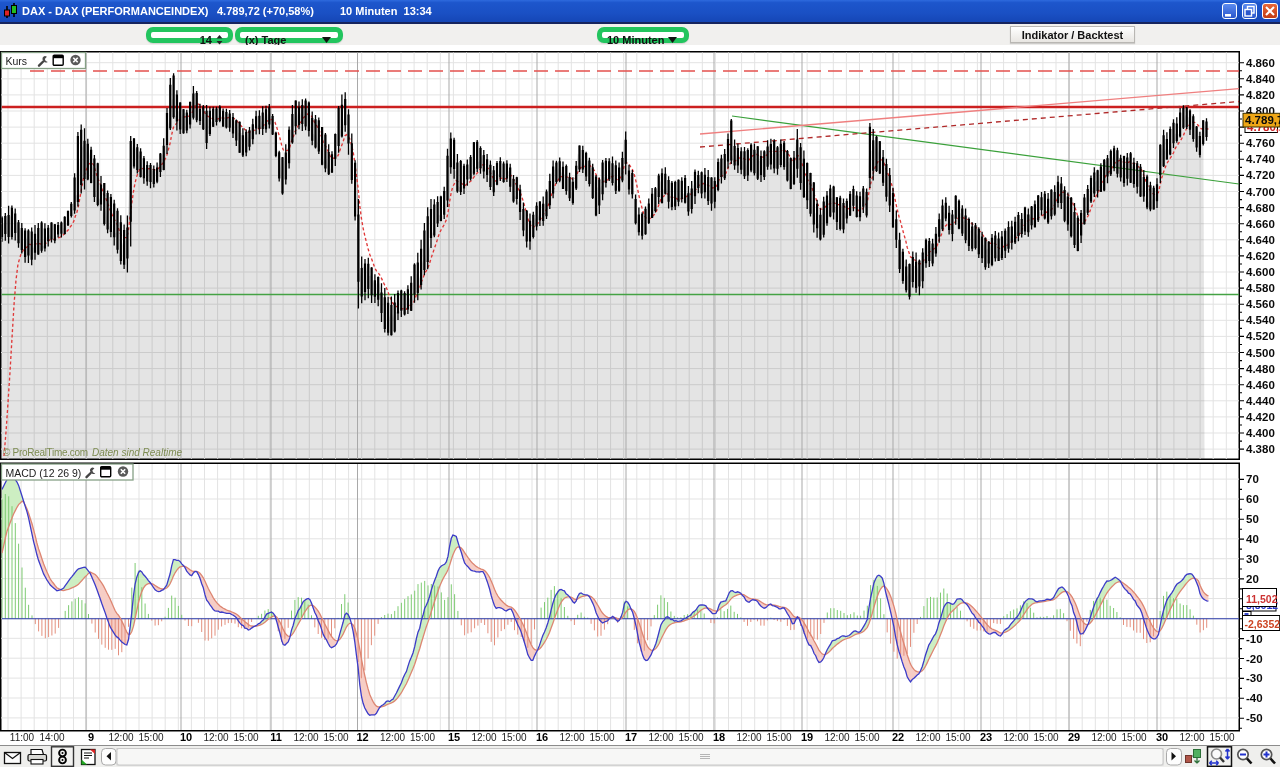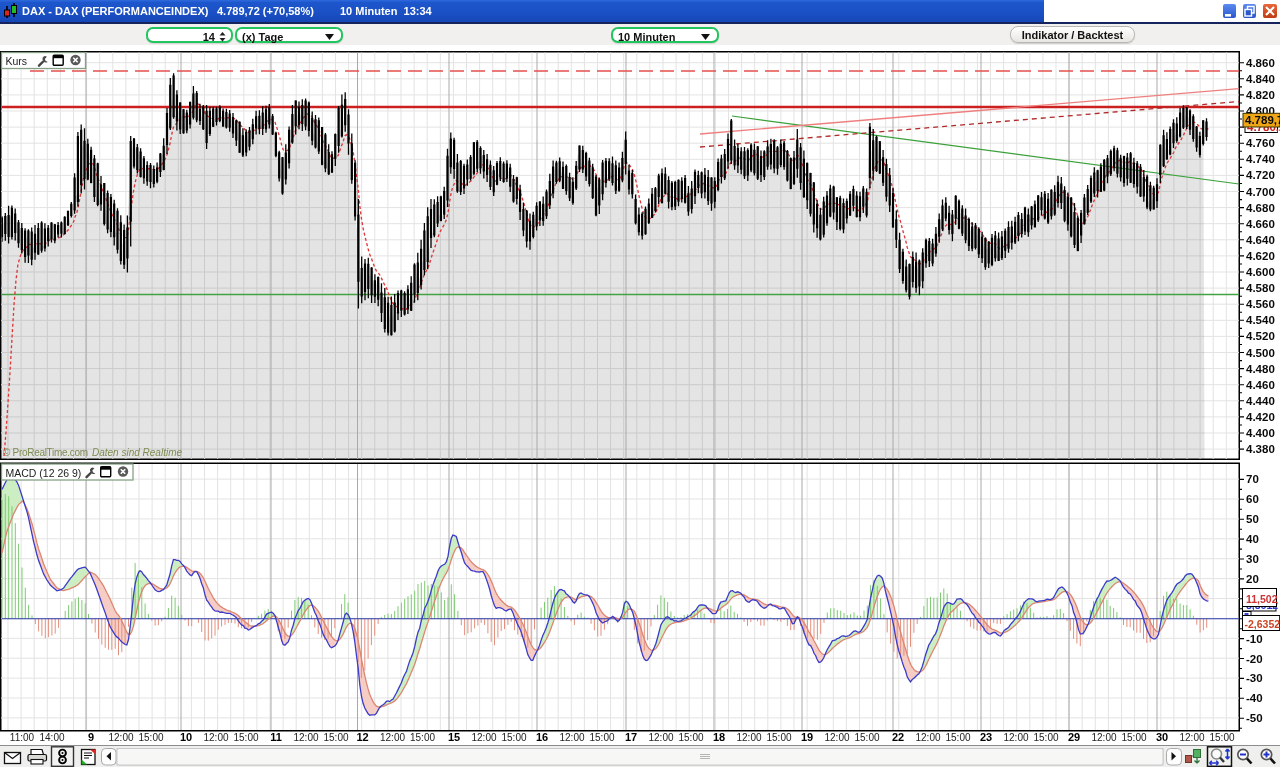--- a/index.html
+++ b/index.html
@@ -1,21 +1,21 @@
 <!DOCTYPE html>
 <html><head><meta charset="utf-8"><style>
 *{margin:0;padding:0;box-sizing:border-box}
 body{width:1280px;height:767px;position:relative;font-family:"Liberation Sans",sans-serif;background:#fff;overflow:hidden}
-.titlebar{position:absolute;top:0;left:0;width:1044px;height:22px;background:linear-gradient(#2e6ade 0%,#1d56cc 12%,#1a50c4 60%,#1546b6 100%);color:#fff;font-weight:bold;font-size:11px}
+.titlebar{position:absolute;top:0;left:0;width:1280px;height:22px;background:linear-gradient(#2e6ade 0%,#1d56cc 12%,#1a50c4 60%,#1546b6 100%);color:#fff;font-weight:bold;font-size:11px}
 .titlebar .t{position:absolute;top:4.5px;white-space:nowrap}
 .navy{position:absolute;top:22px;left:0;width:1280px;height:2px;background:#16245e}
 .toolbar{position:absolute;top:24px;left:0;width:1280px;height:21px;background:#f1f0ee}
 .tbdiv{position:absolute;top:45px;left:0;width:1280px;height:1px;background:#b9b9b9}
-.ctl{position:absolute;top:26.5px;height:16px;background:#fff;border:2px solid #22c55e;border-radius:7px;font-size:11px;font-weight:bold;color:#111;box-shadow:0 1px 1px rgba(0,0,0,0.12)}
-.btn{position:absolute;top:26px;height:17px;background:linear-gradient(#ffffff,#e8e6e2);border:1px solid #b9b7b3;border-radius:8px;font-size:11px;font-weight:bold;color:#111;text-align:center;box-shadow:0 1px 1px rgba(0,0,0,0.15)}
+.ctl{position:absolute;top:26.5px;height:16px;background:#fff;border:5px solid #22c55e;border-radius:7px;font-size:11px;font-weight:bold;color:#111;box-shadow:0 1px 1px rgba(0,0,0,0.12)}
+.btn{position:absolute;top:26px;height:17px;background:linear-gradient(#ffffff,#e8e6e2);border:1px solid #b9b7b3;border-radius:0;font-size:11px;font-weight:bold;color:#111;text-align:center;box-shadow:0 1px 1px rgba(0,0,0,0.15)}
 .wb{position:absolute;top:2.5px;width:15px;height:16.5px;border:1px solid #fff;border-radius:3px}
 .ax{font-size:11.5px;font-weight:bold;fill:#0a0a0a;font-family:"Liberation Sans",sans-serif}
 .axs{font-size:10.5px;font-weight:bold;font-family:"Liberation Sans",sans-serif}
 .tx{font-size:10px;fill:#222;font-family:"Liberation Sans",sans-serif}
 .td{font-size:11px;font-weight:bold;fill:#000;font-family:"Liberation Sans",sans-serif}
 .hd{font-size:10.5px;fill:#222;font-family:"Liberation Sans",sans-serif}
 .cpy{font-size:10px;fill:#7d8c52;font-family:"Liberation Sans",sans-serif}
 .bottombar{position:absolute;top:745px;left:0;width:1280px;height:22px;background:#efefed;border-top:1px solid #8c8c8c}
 </style></head><body>
 <div class="titlebar">
@@ -47,21 +47,21 @@
       <path d="M5.5 1L8.5 4.5H2.5Z" fill="#222"></path>
       <path d="M5.5 10.5L8.5 7H2.5Z" fill="#222"></path>
     </svg>
   </div>
 <div class="ctl" style="left:235px;width:108px">
     <span style="position:absolute;left:5px;top:2px">(x) Tage</span>
  <svg style="position:absolute;right:6px;top:5px" width="10" height="7">
       <path d="M0 0H9L4.5 6Z" fill="#111"></path>
     </svg>
   </div>
-<div class="ctl" style="left:611px;width:108px">
+<div class="ctl" style="left:597px;width:92px">
     <span style="position:absolute;left:5px;top:2px">10 Minuten</span>
  <svg style="position:absolute;right:6px;top:5px" width="10" height="7">
       <path d="M0 0H9L4.5 6Z" fill="#111"></path>
     </svg>
   </div>
 <div class="btn" style="left:1010px;width:125px;line-height:16px">Indikator / Backtest</div>
 <div class="tbdiv"></div>
 <svg width="1280" height="722" viewBox="0 45 1280 722" style="position:absolute;top:45px;left:0">
     <rect x="0" y="45" width="1280" height="722" fill="#ffffff"></rect>
     <rect x="0.75" y="51.75" width="1238.5" height="407.5" fill="#ffffff" stroke="#000" stroke-width="1.5"></rect>

